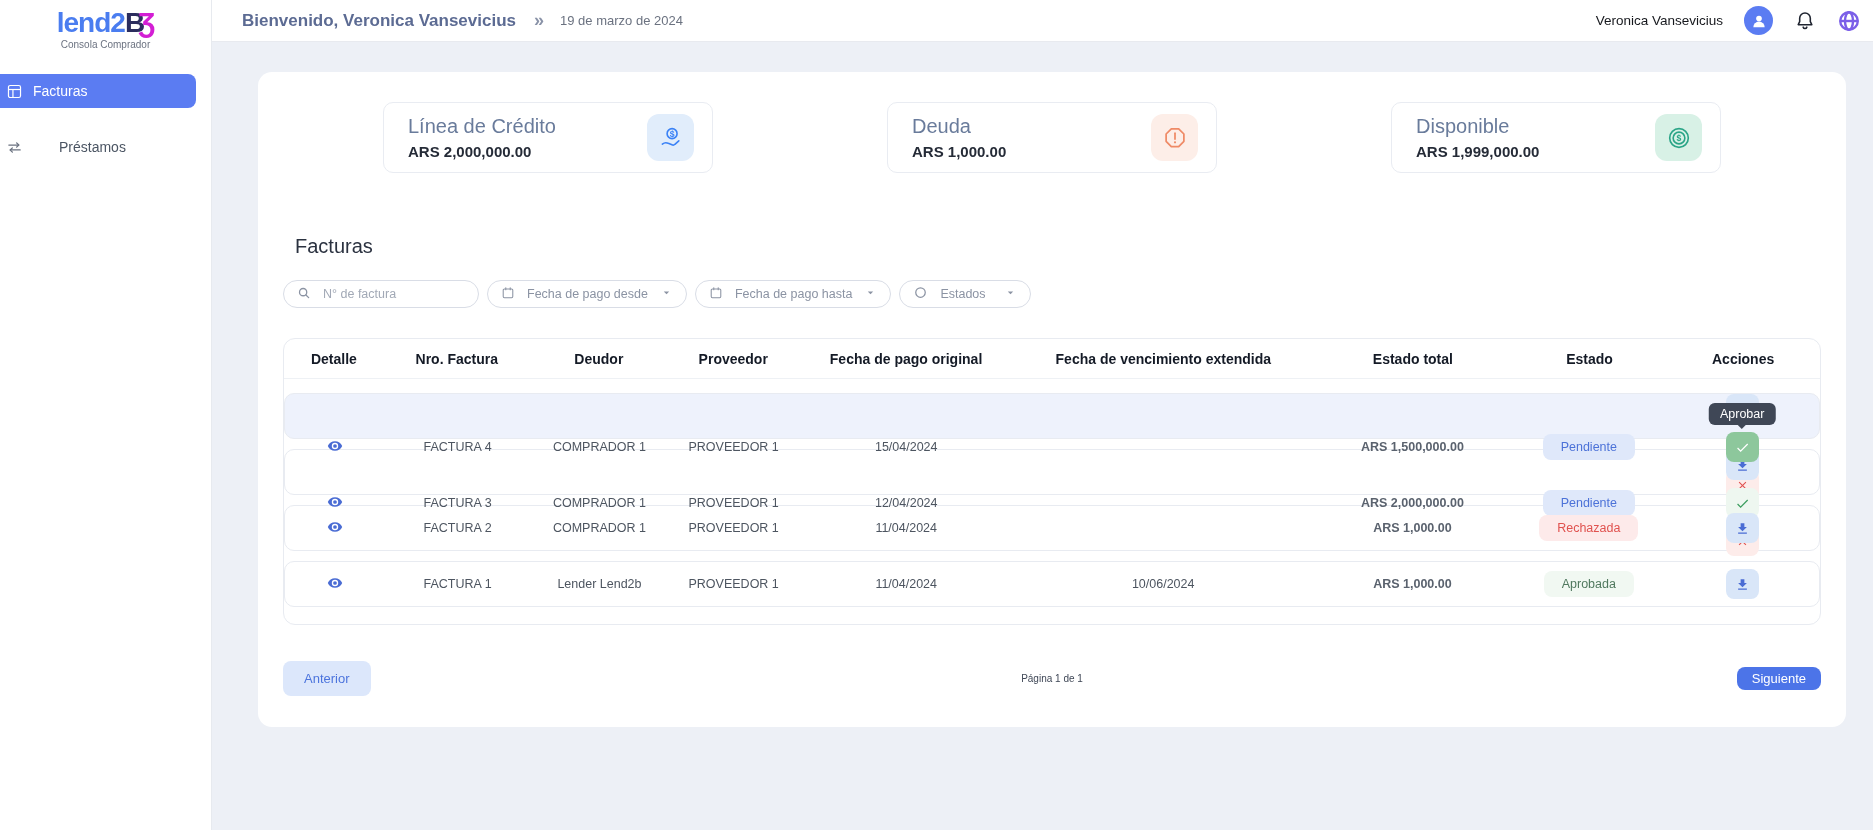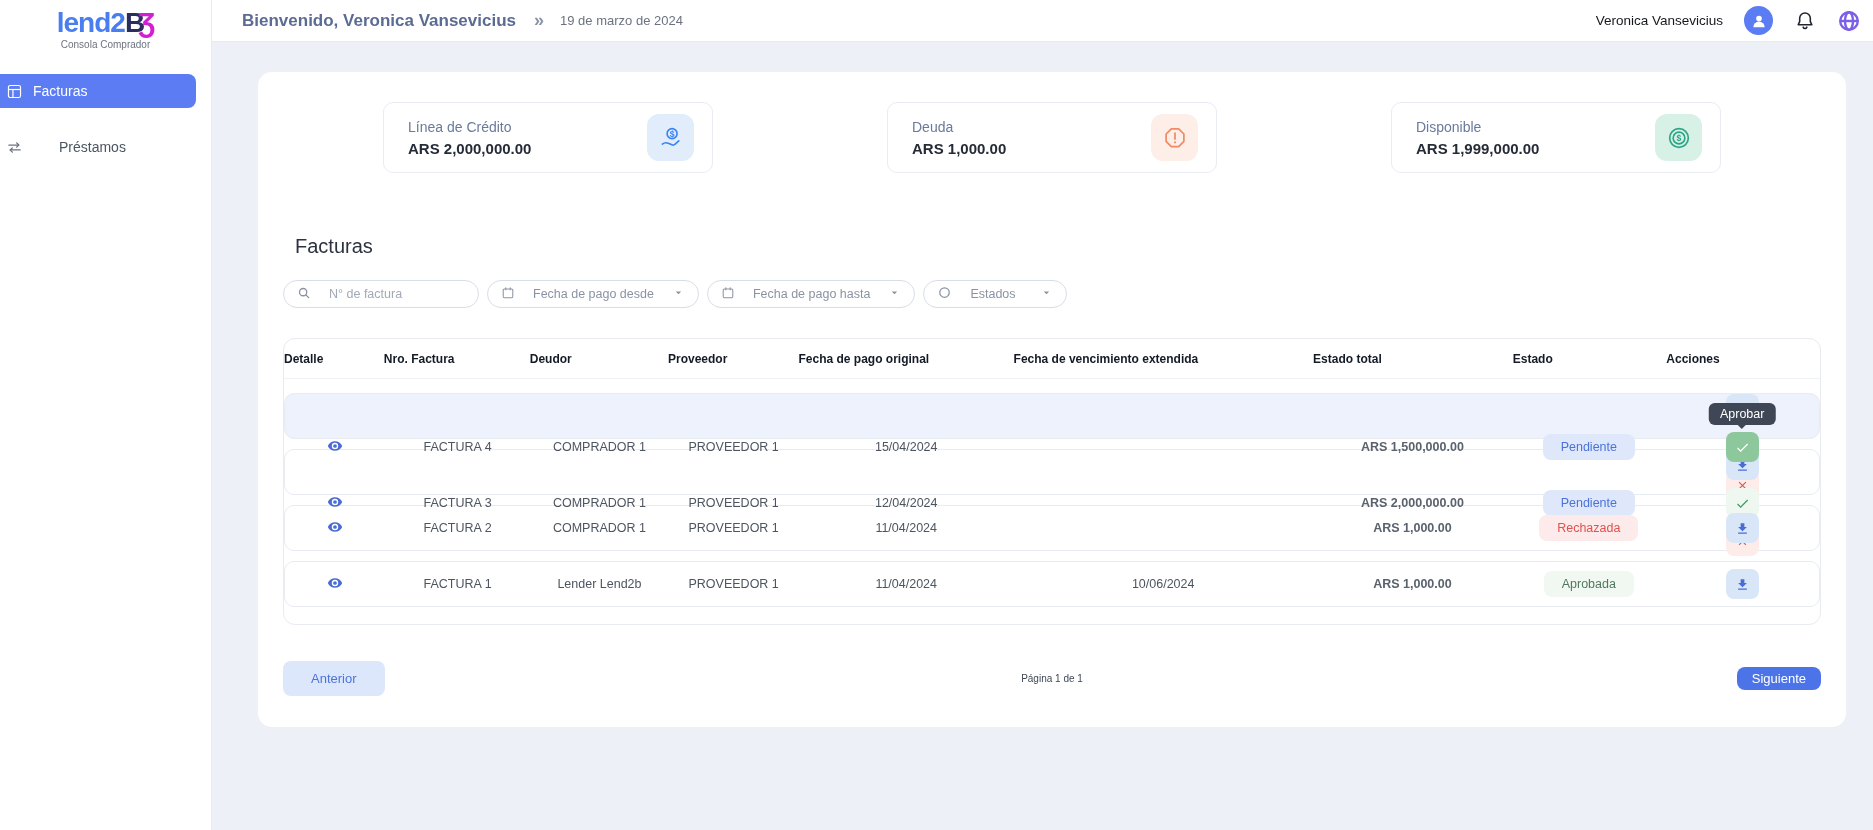--- a/index.html
+++ b/index.html
@@ -36,44 +36,44 @@
   .icon-btn { display:inline-flex; cursor:pointer; }
 
   
   .content { flex:1; background:#edf0f6; overflow:hidden; }
   .panel { background:#fff; border-radius:14px; margin:30px 27px 0 46px; padding:30px 25px 31px 25px; }
 
   
   .cards { display:flex; justify-content:space-between; padding:0 100px; }
   .card { width:330px; height:71px; border:1px solid #e9ecf2; border-radius:10px; display:flex; align-items:center;
           justify-content:space-between; padding:0 18px 0 24px; background:#fff; }
-  .card-label { font-size:14px; color:#697b9b; }
+  .card-label { font-size:20px; color:#697b9b; }
   .card-value { font-size:15px; font-weight:bold; color:#252b37; margin-top:5px; }
   .card-ico { width:47px; height:47px; border-radius:12px; display:flex; align-items:center; justify-content:center; }
   .ico-blue-bg { background:#e1edfb; }
   .ico-orange-bg { background:#fdeee8; }
   .ico-green-bg { background:#d8f1e6; }
 
   
   .section-title { font-size:20px; font-weight:500; color:#2b3240; margin:62px 0 0 12px; }
 
   
   .filters { display:flex; gap:8px; margin:22px 0 0 0; }
-  .pill { height:28px; border:1px solid #d9dde6; border-radius:14px; display:flex; align-items:center; gap:18px;
+  .pill { height:28px; border:1px solid #d9dde6; border-radius:14px; display:flex; align-items:center; gap:12px;
           padding:0 13px; background:#fff; font-size:12.5px; color:#8b93a3; cursor:pointer; white-space:nowrap; }
   .pill input { border:none; outline:none; font-size:12.5px; color:#4b5563; width:125px; background:transparent;
                 font-family:"Liberation Sans", sans-serif; }
   .pill input::placeholder { color:#a2a9b6; }
   .search-pill { width:196px; cursor:text; }
 
   
   .tbl { border:1px solid #e8ebf1; border-radius:12px; margin-top:30px; }
   .grid { display:grid; grid-template-columns:6.5% 9.5% 9% 8.5% 14% 19.5% 13% 10% 10%; align-items:center; }
   .thead { height:40px; border-bottom:1px solid #eef1f5; }
-  .th { font-size:12px; font-weight:bold; color:#141a26; text-align:left; }
+  .th { font-size:14px; font-weight:bold; color:#141a26; text-align:center; }
   .rows { padding:14px 0 7px 0; }
   .row { height:46px; border:1px solid #e8ebf1; border-radius:10px; background:#fff; margin:0 0 10px 0; }
   .row.hovered { background:#eef2fc; }
   .td { font-size:12.5px; color:#4d5560; text-align:center; }
   .td.monto { font-weight:bold; color:#5a626e; }
   .eye-btn { background:none; border:none; cursor:pointer; display:inline-flex; }
 
   .badge { display:inline-block; font-size:12.5px; padding:6px 18px; border-radius:8px; }
   .badge-pending { background:#dfe8fa; color:#4c72d8; }
   .badge-rejected { background:#fdeaea; color:#e0524f; }
@@ -90,21 +90,21 @@
   .tip-wrap { position:relative; display:inline-flex; }
   .tooltip { position:absolute; bottom:calc(100% + 7px); left:50%; transform:translateX(-50%);
              background:#3f4756; color:#fff; font-size:12.5px; padding:4px 11px; border-radius:6px;
              white-space:nowrap; z-index:5; }
   .tooltip::after { content:""; position:absolute; top:100%; left:50%; transform:translateX(-50%);
                     border:4px solid transparent; border-top-color:#3f4756; }
 
   
   .pager { position:relative; display:flex; align-items:center; justify-content:space-between; margin-top:36px; }
   .btn-prev { background:#dce7fb; color:#4c74dd; border:none; border-radius:8px; font-size:13px; font-weight:500;
-              padding:10px 28px; cursor:pointer; font-family:"Liberation Sans", sans-serif; }
+              padding:10px 21px; cursor:pointer; font-family:"Liberation Sans", sans-serif; }
   .pager-status { position:absolute; left:50%; transform:translateX(-50%); font-size:10px; color:#3f4756; }
   .btn-next { background:#4c74e8; color:#fff; border:none; border-radius:8px; font-size:13px; font-weight:500;
               padding:4px 15px; cursor:pointer; font-family:"Liberation Sans", sans-serif; }
 </style>
 </head>
 <body>
 
 <div class="app">
 
   <aside class="sidebar">

